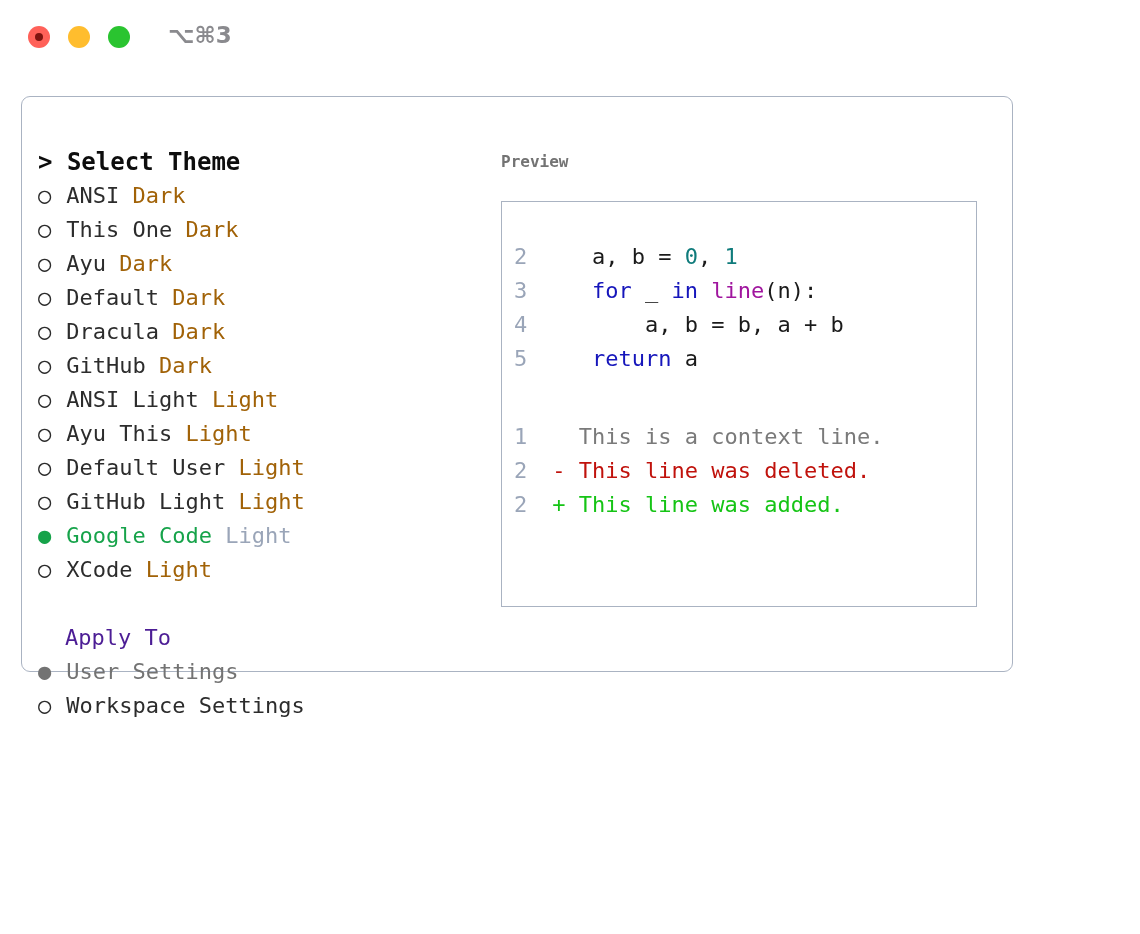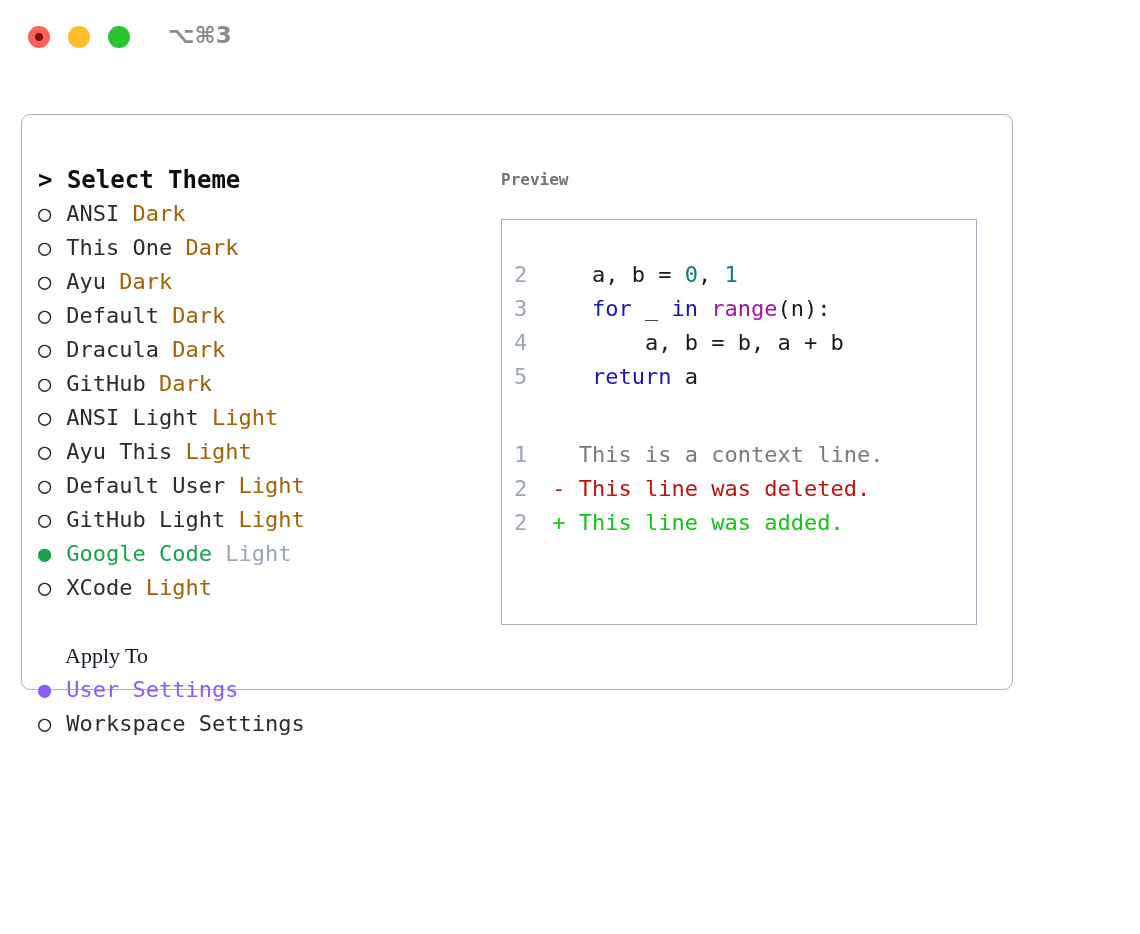--- a/index.html
+++ b/index.html
@@ -64,21 +64,21 @@
     font-size: 23px;
     font-weight: bold;
     color: #8a8a8e;
     letter-spacing: 0px;
     white-space: pre;
   }
 
   
   #main-panel {
     position: absolute;
-    left: 21px; top: 114px;
+    left: 21px; top: 96px;
     width: 992px;
     height: 576px;
     border: 1.6px solid #aab3c2;
     border-radius: 9px;
     background: #ffffff;
     box-sizing: border-box;
   }
 
   
   #theme-column {
@@ -112,33 +112,32 @@
   }
   .theme-row.selected .mode { color: #9aa5b8; }
 
   
   #apply-group {
     margin-top: 34px;
   }
   #apply-title {
     font-size: 22px;
     line-height: 34px;
-    color: #0f172a;
+    color: #4c1d95;
     white-space: pre;
     padding-left: 27px;
-    font-family: Liberation Serif, serif;
   }
   .apply-row {
     font-size: 22px;
     line-height: 34px;
     color: #2c2c2c;
     white-space: pre;
     display: block;
   }
-  .apply-row.selected { color: #8b5cf6; }
+  .apply-row.selected { color: #737373; }
 
   
   #hint-text {
     margin-top: 34px;
     font-size: 22px;
     line-height: 34px;
     color: #9aa5b8;
     width: 410px;
     white-space: pre-wrap;
   }
@@ -244,21 +243,21 @@
           </div>
       </div>
 
     </div>
 
     <div id="preview-column">
       <div id="preview-header">Preview</div>
       <div id="preview-box">
         <div id="code-area">
             <div class="code-line"><span class="lineno">2</span><span class="pl">    a, b = </span><span class="num">0</span><span class="pl">, </span><span class="num">1</span></div>
-            <div class="code-line"><span class="lineno">3</span><span class="pl">    </span><span class="kw">for</span><span class="pl"> _ </span><span class="kw">in</span><span class="pl"> </span><span class="fn">range</span><span class="pl">(n):</span></div>
+            <div class="code-line"><span class="lineno">3</span><span class="pl">    </span><span class="kw">for</span><span class="pl"> _ </span><span class="kw">in</span><span class="pl"> </span><span class="fn">line</span><span class="pl">(n):</span></div>
             <div class="code-line"><span class="lineno">4</span><span class="pl">        a, b = b, a + b</span></div>
             <div class="code-line"><span class="lineno">5</span><span class="pl">    </span><span class="kw">return</span><span class="pl"> a</span></div>
           </div>
         <div id="diff-area">
             <div class="diff-line context"><span class="lineno">1</span><span>   </span><span>This is a context line.</span></div>
             <div class="diff-line removed"><span class="lineno">2</span><span> - </span><span>This line was deleted.</span></div>
             <div class="diff-line added"><span class="lineno">2</span><span> + </span><span>This line was added.</span></div>
           </div>
       </div>
     </div>

